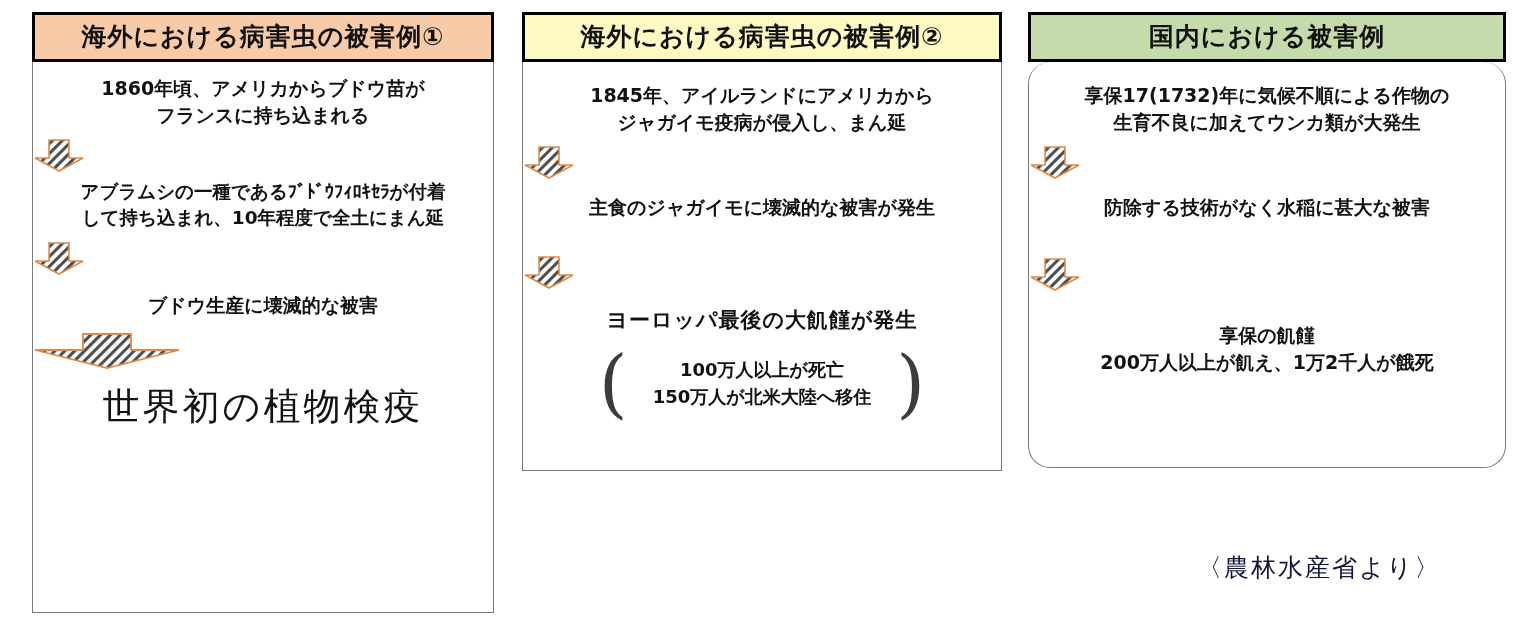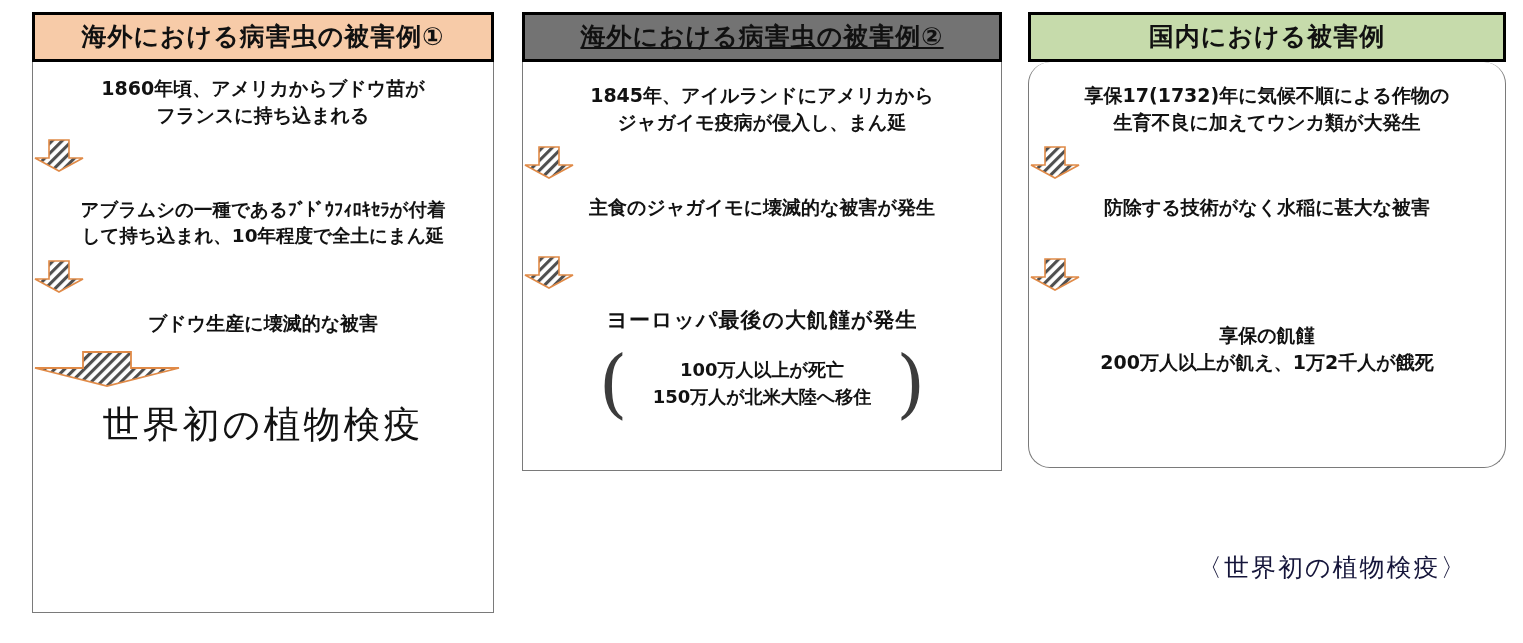--- a/index.html
+++ b/index.html
@@ -119,21 +119,21 @@
           <defs>
             <pattern id="hatchA" width="7" height="7" patternUnits="userSpaceOnUse" patternTransform="rotate(45)">
               <rect width="7" height="7" fill="#ffffff"></rect>
               <rect width="3.1" height="7" fill="#4f4f4f"></rect>
             </pattern>
           </defs>
           <polygon points="16,2 36,2 36,20 50,20 26,33 2,20 16,20" fill="url(#hatchA)" stroke="#e08a47" stroke-width="1.6"></polygon>
         </svg>
       </div>
 
-      <div class="step narrow" style="margin-top:24px;">アブラムシの一種であるﾌﾞﾄﾞｳﾌｨﾛｷｾﾗが付着
+      <div class="step narrow" style="margin-top:6px;">アブラムシの一種であるﾌﾞﾄﾞｳﾌｨﾛｷｾﾗが付着
 して持ち込まれ、10年程度で全土にまん延</div>
 
       <div class="arrow" style="margin-top:10px;">
         <svg width="52" height="35" viewBox="0 0 52 35">
           <polygon points="16,2 36,2 36,20 50,20 26,33 2,20 16,20" fill="url(#hatchA)" stroke="#e08a47" stroke-width="1.6"></polygon>
         </svg>
       </div>
 
       <div class="step" style="margin-top:16px;">ブドウ生産に壊滅的な被害</div>
 
@@ -142,21 +142,21 @@
         <svg width="148" height="40" viewBox="0 0 148 40">
           <polygon points="50,3 98,3 98,19 146,19 74,37 2,19 50,19" fill="url(#hatchA)" stroke="#e08a47" stroke-width="1.8"></polygon>
         </svg>
       </div>
 
       <div class="step big" style="margin-top:14px;">世界初の植物検疫</div>
     </div>
   </div>
 
   <div class="panel" style="left:522px;top:12px;width:480px;">
-    <div class="panel-header" style="background:#737373;text-decoration:underline;">海外における病害虫の被害例②</div>
+    <div class="panel-header" style="background:#fef9c3;">海外における病害虫の被害例②</div>
     <div class="panel-body" style="height:409px;padding-top:20px;">
 
       <div class="step">1845年、アイルランドにアメリカから
 ジャガイモ疫病が侵入し、まん延</div>
 
       <div class="arrow" style="margin-top:9px;">
         <svg width="52" height="35" viewBox="0 0 52 35">
           <polygon points="16,2 36,2 36,20 50,20 26,33 2,20 16,20" fill="url(#hatchA)" stroke="#e08a47" stroke-width="1.6"></polygon>
         </svg>
       </div>
@@ -199,15 +199,15 @@
         <svg width="52" height="35" viewBox="0 0 52 35">
           <polygon points="16,2 36,2 36,20 50,20 26,33 2,20 16,20" fill="url(#hatchA)" stroke="#e08a47" stroke-width="1.6"></polygon>
         </svg>
       </div>
 
       <div class="step result" style="margin-top:30px;">享保の飢饉
 200万人以上が飢え、1万2千人が餓死</div>
     </div>
   </div>
 
-  <div class="credit" style="left:1197px;top:551px;">〈世界初の植物検疫〉</div>
+  <div class="credit" style="left:1197px;top:551px;">〈農林水産省より〉</div>
 
 </div>
 
 </body></html>

